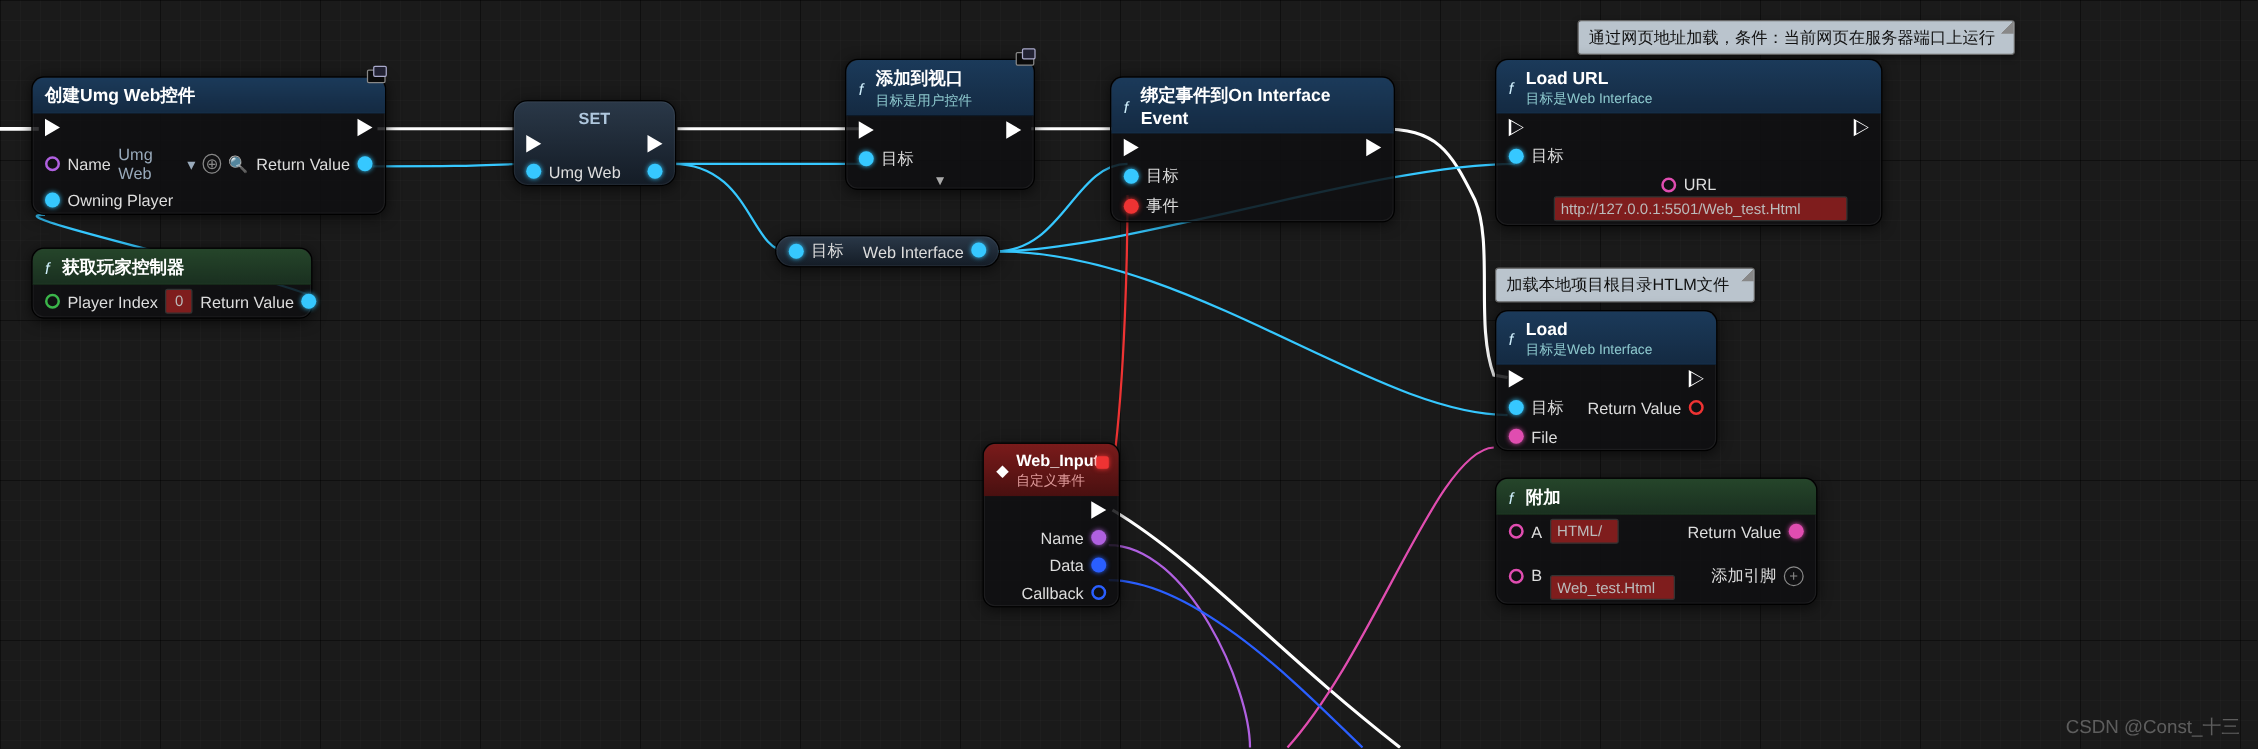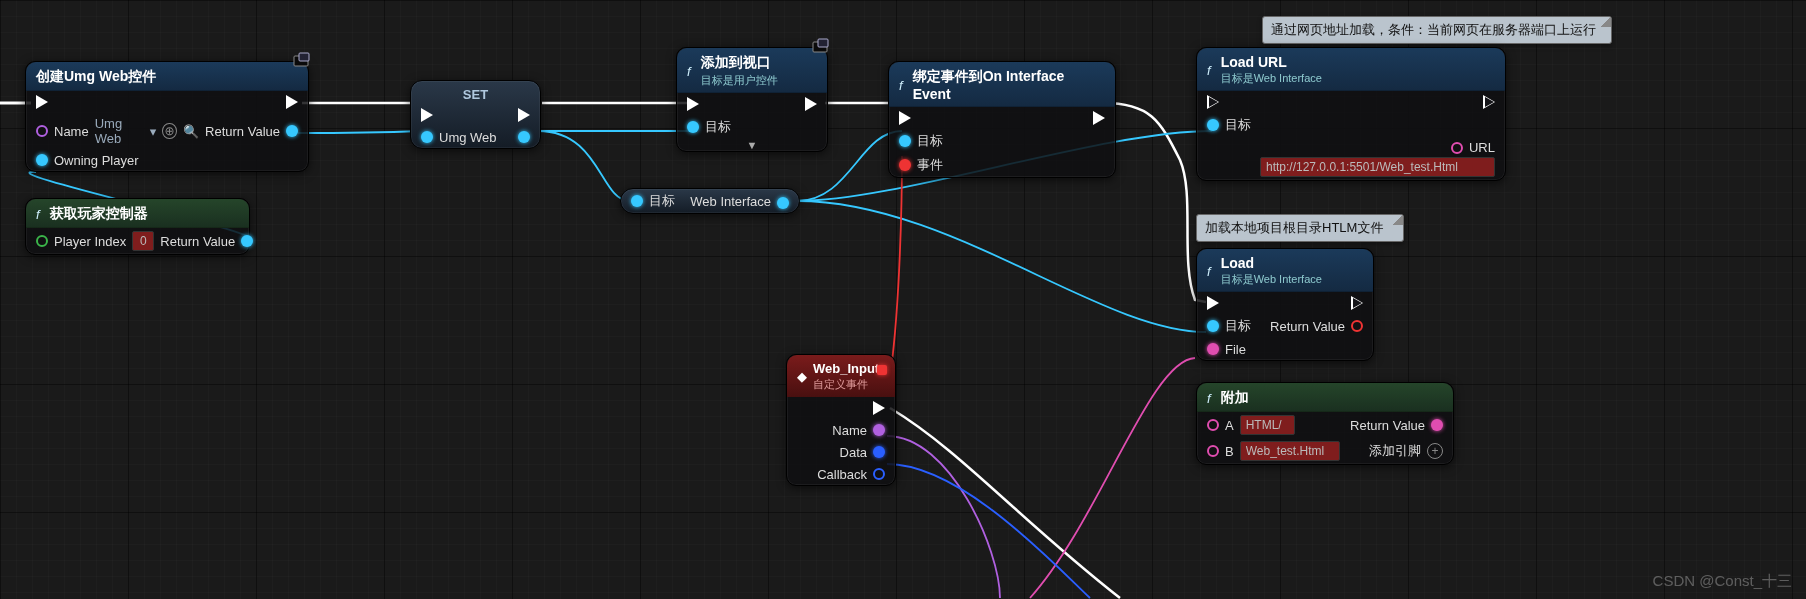--- a/index.html
+++ b/index.html
@@ -168,21 +168,21 @@
         <rect x="7" y="1" width="10" height="8" rx="1" fill="#223" stroke="#aac"></rect>
       </svg></div>
 </div>
 
 <div class="node" style="left:620px;top:188px;width:180px;background:linear-gradient(180deg,#2a3848,#141c26);border-radius:14px">
   <div class="row between">
     <span style="display:flex;align-items:center;gap:6px">
         <span class="pin cyan"></span>
         <span class="pinlabel">目标</span>
       </span>
-    <span style="display:flex;align-items:flex-end;gap:6px">
+    <span style="display:flex;align-items:flex-start;gap:6px">
         <span class="pinlabel">Web Interface</span>
         <span class="pin cyan"></span>
       </span>
   </div>
 </div>
 
 <div class="node" style="left:888px;top:61px;width:228px">
   <div class="hdr blue fn">
       <span class="fx">f</span>
       <span class="t">绑定事件到On Interface Event</span>
@@ -230,21 +230,21 @@
       <span><span class="t">Load URL</span><br><span class="s">目标是Web Interface</span></span>
     </div>
   <div class="row between">
     <span class="pin exec hollow"></span>
     <span class="pin exec hollow"></span>
   </div>
   <div class="row">
       <span class="pin cyan"></span>
       <span class="pinlabel">目标</span>
     </div>
-  <div class="row" style="flex-direction:column;align-items:flex-end;gap:2px">
+  <div class="row" style="flex-direction:column;align-items:center;gap:2px">
     <span style="display:flex;gap:6px;align-items:center">
         <span class="pin magenta hollow"></span>
         <span class="pinlabel">URL</span>
       </span>
     <input class="txtin" style="width: 235px; margin-left: 18px;" value="http://127.0.0.1:5501/Web_test.Html">
   </div>
 </div>
 
 <div class="node" style="left:1196px;top:248px;width:178px">
   <div class="hdr blue fn">
@@ -284,21 +284,21 @@
     </span>
     <span style="display:flex;gap:6px;align-items:center">
         <span class="pinlabel">Return Value</span>
         <span class="pin magenta"></span>
       </span>
   </div>
   <div class="row between">
     <span style="display:flex;gap:6px;align-items:center">
       <span class="pin magenta hollow"></span>
       <span class="pinlabel">B</span>
-      <input class="txtin" style="width: 100px;" value="Web_test.Html">
+      <input class="txtin" style="width: 100px; margin-top: 19px;" value="Web_test.Html">
     </span>
     <span style="display:flex;gap:6px;align-items:center">
         <span class="pinlabel">添加引脚</span>
         <span class="addpin">+</span>
       </span>
   </div>
 </div>
 
 <div class="watermark">CSDN @Const_十三</div>
 

